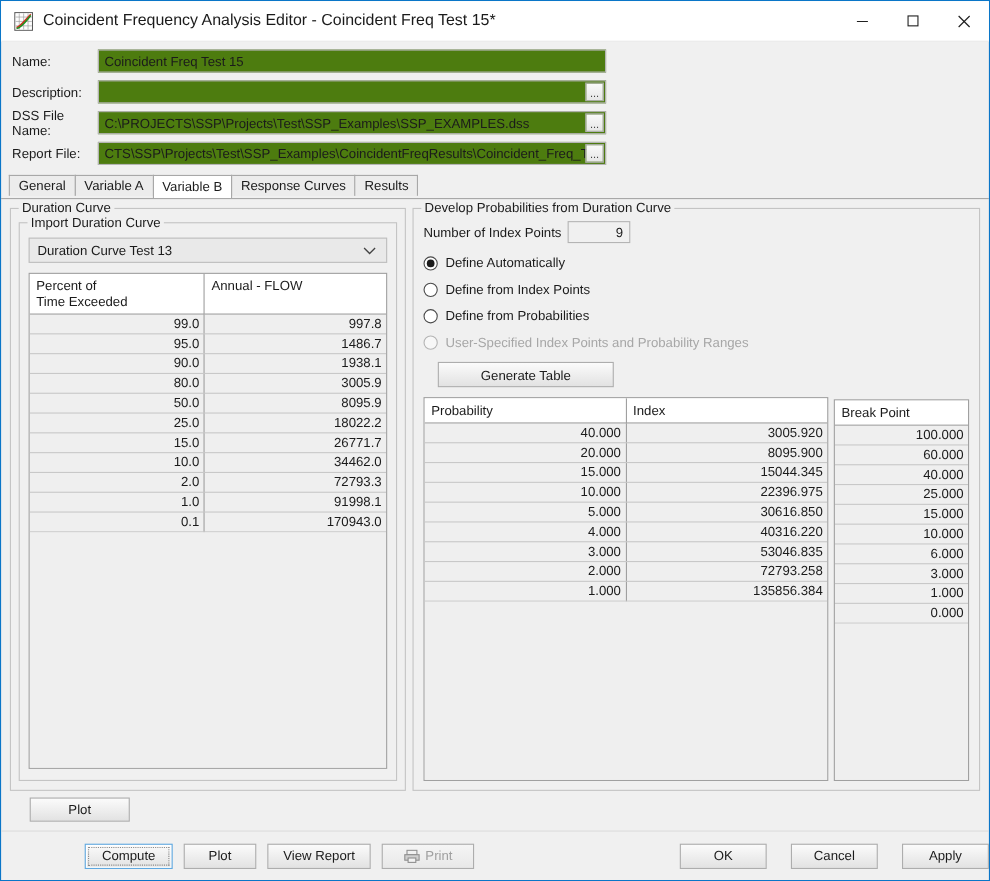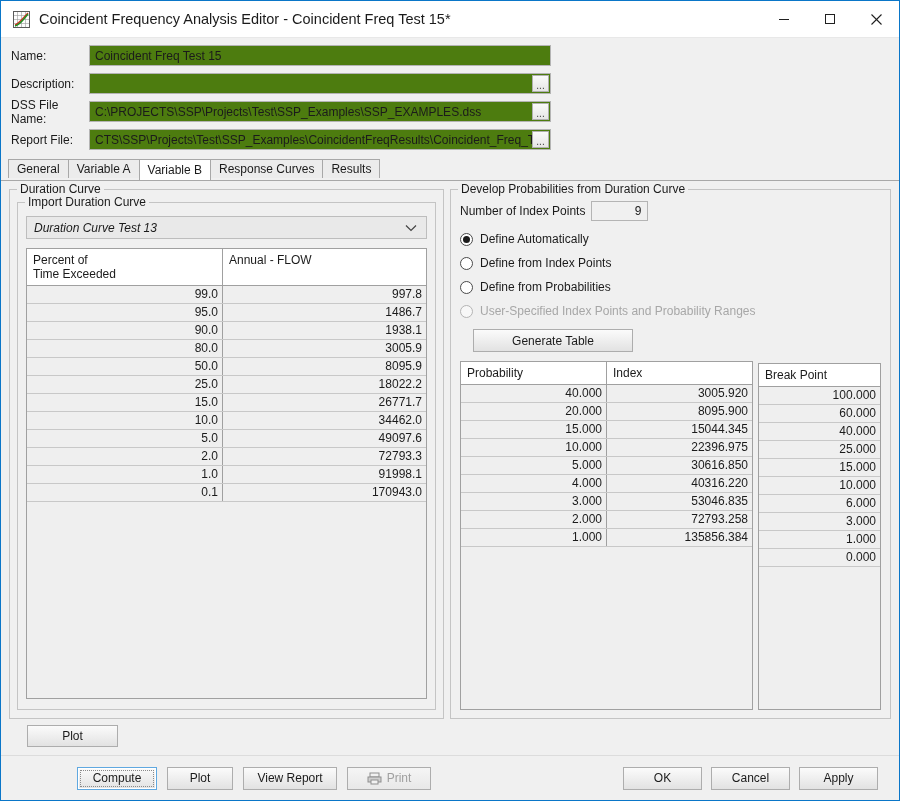--- a/index.html
+++ b/index.html
@@ -103,35 +103,34 @@
     border:1px solid #c4c4c4;
     position:relative;
     box-sizing:border-box;
     background:#f0f0f0;
   }
   .grptitle{
     position:absolute;top:-8px;left:7px;
     background:#f0f0f0;padding:0 3px;
     font-size:12px;color:#1b1b1b;white-space:nowrap;
   }
-  .leftcol{width:435px;flex:none;display:flex;flex-direction:column;}
+  .leftcol{width:360px;flex:none;display:flex;flex-direction:column;}
   .rightcol{flex:1;display:flex;flex-direction:column;}
   .durationcurve{flex:1;padding:12px 7px 8px 7px;display:flex;flex-direction:column;min-height:0;}
   .importcurve{flex:1;padding:13px 8px 10px 8px;display:flex;flex-direction:column;min-height:0;}
   
   .combo{
     height:23px;box-sizing:border-box;
     background:#e9e9e9;
     border:1px solid #bdbdbd;
     display:flex;align-items:center;
     padding-left:7px;
     font-size:12px;color:#1b1b1b;
     position:relative;
     margin-bottom:9px;
-    font-style:italic;
   }
   .combo .arrow{
     position:absolute;right:9px;top:0;bottom:0;display:flex;align-items:center;
   }
   
   .tablewrap{
     flex:1;border:1px solid #a0a0a0;background:#f0f0f0;
     overflow:hidden;min-height:0;box-sizing:border-box;
     display:flex;flex-direction:column;
   }
@@ -198,21 +197,21 @@
   .plotrow{padding:6px 0 8px 18px;}
   .plotbtn{width:91px;height:22px;}
   .footer{
     border-top:1px solid #dcdcdc;
     height:44px;min-height:44px;
     display:flex;align-items:center;
     position:relative;
     justify-content:center;
   }
   .footer-left{display:flex;gap:10px;margin-left:76px;}
-  .footer-right{display:flex;gap:9px;margin-left:auto;margin-right:21px;}
+  .footer-right{display:flex;gap:22px;margin-left:auto;}
   .fbtn{height:23px;min-width:66px;padding:0 10px;}
   .fbtn.default{
     border:1px solid #5fa8e0;
     box-shadow:inset 0 0 0 1px #ffffff;
     position:relative;
   }
   .fbtn.default .inner{
     border:1px dotted #8a8a8a;
     position:absolute;left:2px;top:2px;right:2px;bottom:2px;
   }
@@ -365,24 +364,20 @@
                   </tr>
                   <tr>
                     <td>15.0</td>
                     <td>26771.7</td>
                   </tr>
                   <tr>
                     <td>10.0</td>
                     <td>34462.0</td>
                   </tr>
                   <tr>
-                    <td>5.0</td>
-                    <td>49097.6</td>
-                  </tr>
-                  <tr>
                     <td>2.0</td>
                     <td>72793.3</td>
                   </tr>
                   <tr>
                     <td>1.0</td>
                     <td>91998.1</td>
                   </tr>
                   <tr>
                     <td>0.1</td>
                     <td>170943.0</td>

